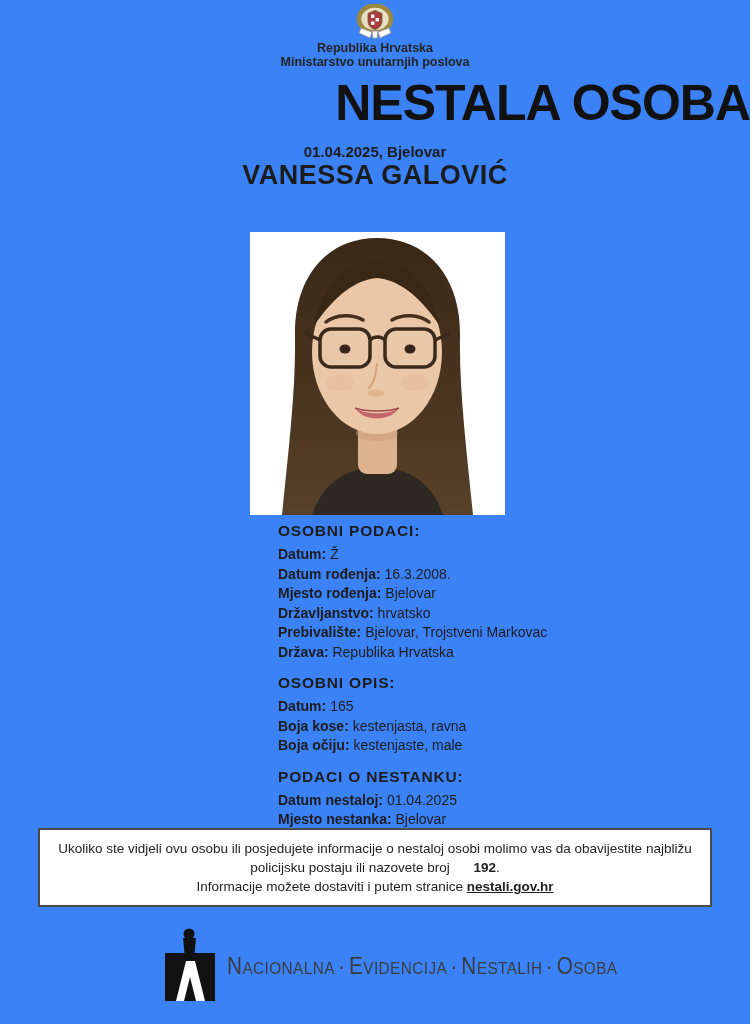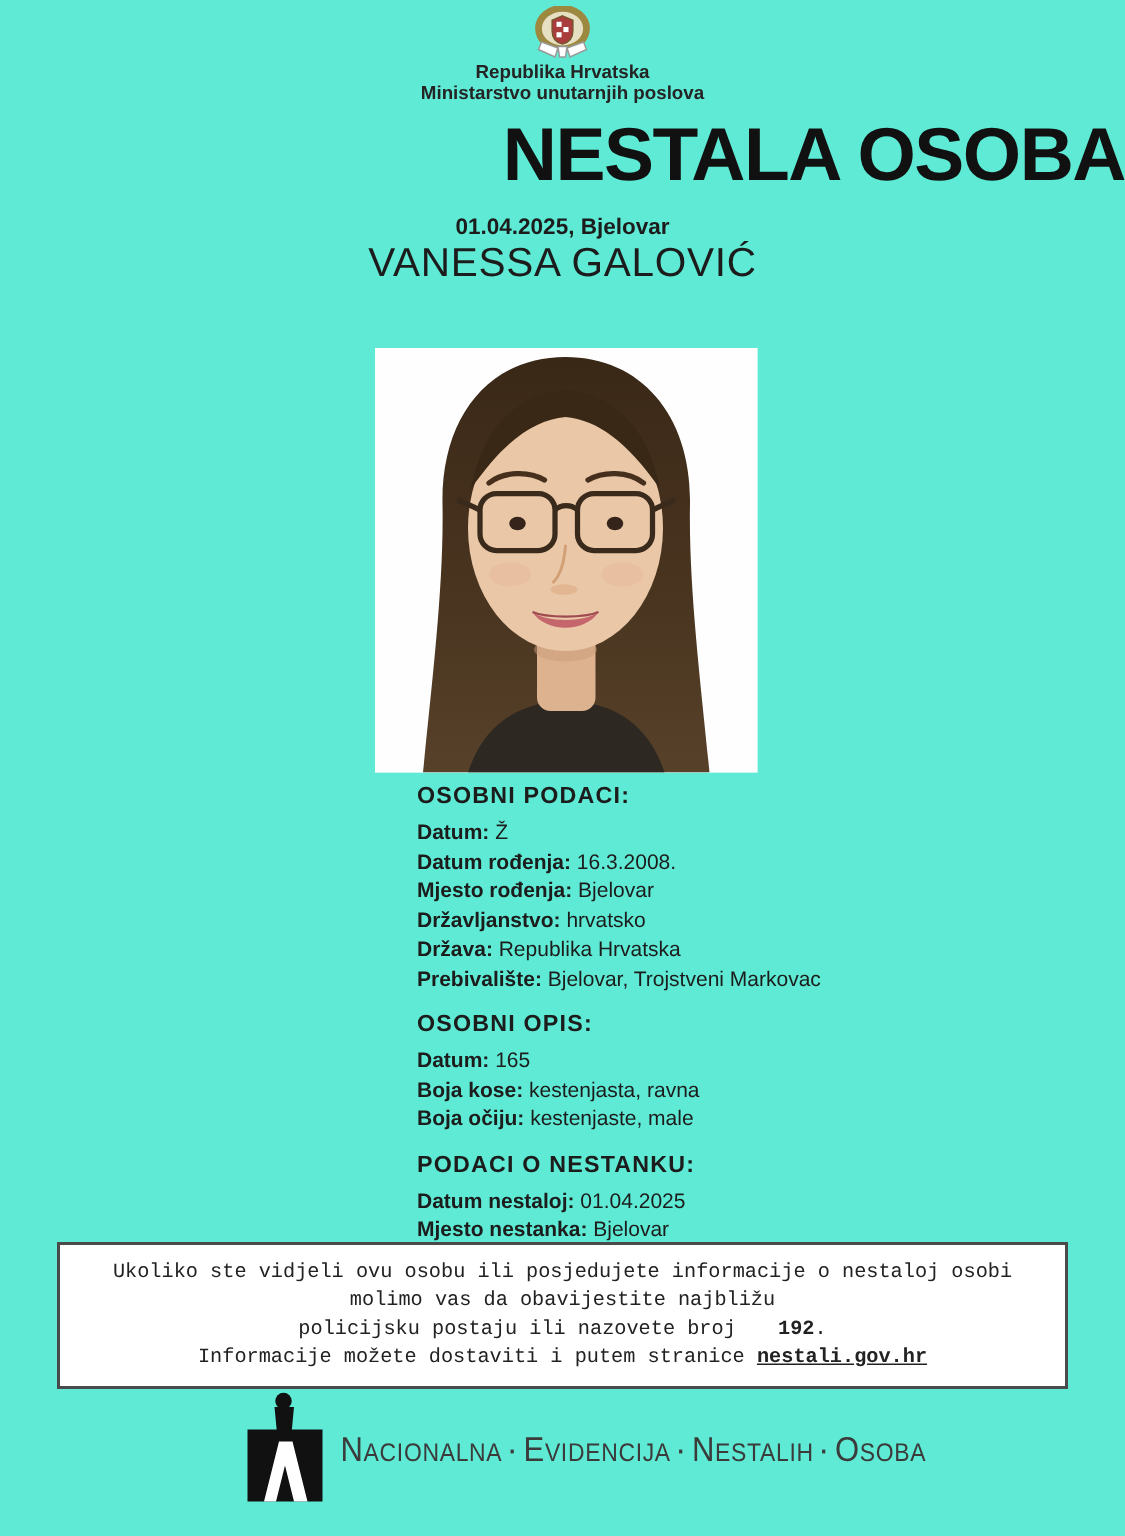--- a/index.html
+++ b/index.html
@@ -1,45 +1,45 @@
 <!DOCTYPE html>
 <html><head>
 <meta charset="utf-8">
 <style>
   html,body{margin:0;padding:0;}
   body{background:#e9e9e9;}
   .page{
     position:relative; width:750px; height:1024px; margin:0 auto;
-    background:#5eead4; overflow:hidden;
+    background:#3b82f6; overflow:hidden;
     font-family:"Liberation Sans", sans-serif; color:#1c1c1c;
   }
   
   .header{position:absolute; top:4px; left:0; right:0; text-align:center;}
   .emblem{display:block; margin:0 auto 2px auto;}
   .header-line{font-weight:bold; font-size:12.5px; line-height:13.5px; color:#242424;}
   
   .title{position:absolute; top:74px; left:0; right:0; text-align:right;
     font-size:50px; font-weight:bold; letter-spacing:-1px; color:#111;}
   .subtitle{position:absolute; top:144px; left:0; right:0; text-align:center;}
   .date-line{font-size:15px; font-weight:bold; line-height:16px;}
-  .name-line{font-size:27px; font-weight:normal; line-height:30px; letter-spacing:0.5px;}
+  .name-line{font-size:27px; font-weight:bold; line-height:30px; letter-spacing:0.5px;}
   
   .photo{position:absolute; top:232px; left:250px; width:255px; height:283px; background:#fff;}
   .photo svg{display:block;}
   
   .details{position:absolute; left:278px; top:522px; width:450px;}
   .section{margin-bottom:12px;}
   .section-heading{font-weight:bold; font-size:15.5px; letter-spacing:0.8px; margin:0 0 5px 0;}
   .row{font-size:14px; line-height:19.5px;}
   .row b{font-weight:bold;}
   
   .notice-box{
     position:absolute; left:38px; top:828px; width:646px;
     border:2px solid #4a4a4a; background:#ffffff;
-    padding:9px 12px; text-align:center; font-size:13.5px; line-height:19px; color:#222;font-family:Liberation Mono, monospace;
+    padding:9px 12px; text-align:center; font-size:13.5px; line-height:19px; color:#222;
   }
   .notice-box .bold{font-weight:bold;margin-left:20px;}
   .notice-box .link{font-weight:bold; text-decoration:underline;}
   
   .footer{position:absolute; left:163px; top:926px; height:80px; display:flex; align-items:center;}
   .footer-logo{flex:0 0 auto;}
   .footer-text{
     margin-left:10px; color:#3b3b3b; white-space:nowrap;
     transform:scaleX(0.9); transform-origin:left center;
   }
@@ -122,22 +122,22 @@
   </div>
 
   <div class="details">
     <div class="section">
       <div class="section-heading">OSOBNI PODACI:</div>
       <div>
           <div class="row"><b>Datum: </b><span>Ž</span></div>
           <div class="row"><b>Datum rođenja: </b><span>16.3.2008.</span></div>
           <div class="row"><b>Mjesto rođenja: </b><span>Bjelovar</span></div>
           <div class="row"><b>Državljanstvo: </b><span>hrvatsko</span></div>
+          <div class="row"><b>Prebivalište: </b><span>Bjelovar, Trojstveni Markovac</span></div>
           <div class="row"><b>Država: </b><span>Republika Hrvatska</span></div>
-          <div class="row"><b>Prebivalište: </b><span>Bjelovar, Trojstveni Markovac</span></div>
         </div>
     </div>
     <div class="section">
       <div class="section-heading">OSOBNI OPIS:</div>
       <div>
           <div class="row"><b>Datum: </b><span>165</span></div>
           <div class="row"><b>Boja kose: </b><span>kestenjasta, ravna</span></div>
           <div class="row"><b>Boja očiju: </b><span>kestenjaste, male</span></div>
         </div>
     </div>

